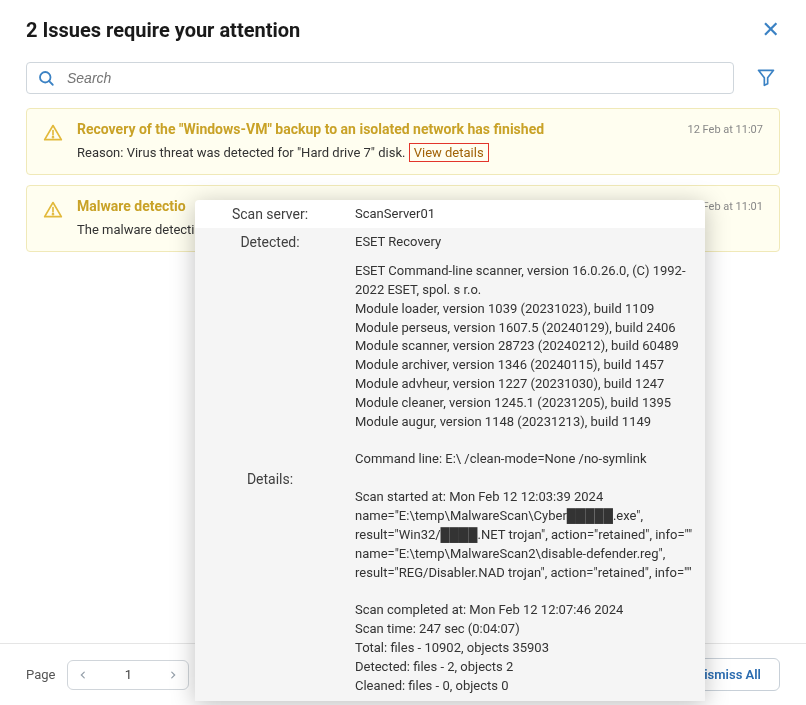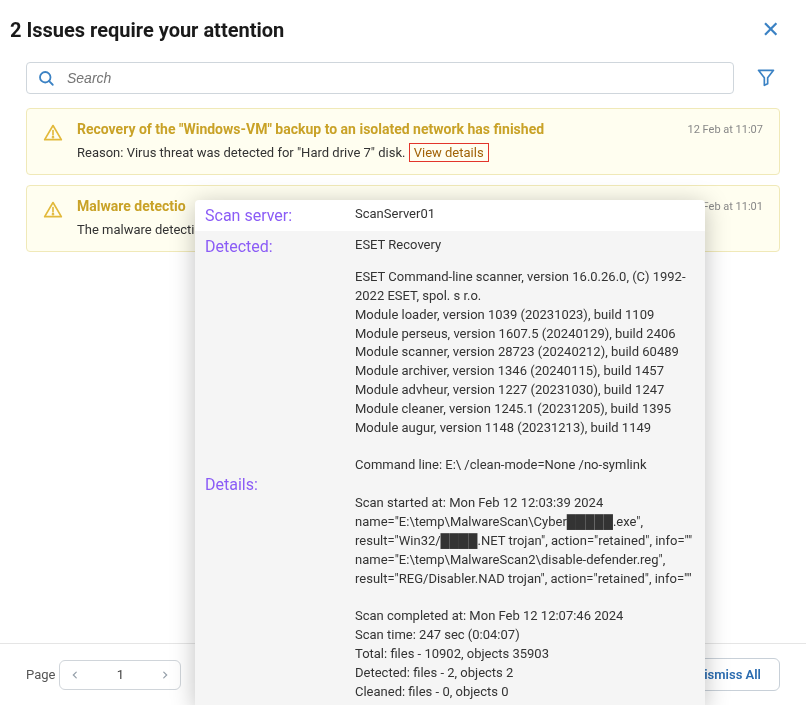--- a/index.html
+++ b/index.html
@@ -11,21 +11,21 @@
     background: #fff;
     width: 806px;
     height: 705px;
     overflow: hidden;
     position: relative;
   }
   .header {
     display: flex;
     justify-content: space-between;
     align-items: center;
-    padding: 18px 26px 12px 10px;
+    padding: 18px 26px 12px 26px;
   }
   .header h1 {
     margin: 0;
     font-size: 20px;
     font-weight: 700;
     color: #1a1a1a;
   }
   .close-icon {
     color: #3b82c4;
     font-size: 22px;
@@ -116,22 +116,23 @@
     background: #fff;
     border-radius: 4px;
     box-shadow: 0 4px 24px rgba(0,0,0,0.25);
     z-index: 50;
     font-size: 13px;
   }
   .pop-table { width: 100%; border-collapse: collapse; }
   .pop-table tr td { padding: 6px 10px; vertical-align: top; }
   .pop-table tr td:first-child {
     width: 150px;
-    color: #8b5cf6;
-    font-size: 16px;
+    color: #404040;
+    font-size: 14px;
+    text-align: center;
   }
   .row-alt { background: #f5f5f5; }
   .details-cell {
     white-space: pre-wrap;
     line-height: 1.45;
     color: #333;
     font-size: 13px;
   }
   .footer {
     position: absolute;
@@ -139,21 +140,21 @@
     border-top: 1px solid #e5e5e5;
     padding: 14px 26px;
     display: flex;
     align-items: center;
     justify-content: space-between;
     background: #fff;
   }
   .pager {
     display: flex;
     align-items: center;
-    gap: 4px;
+    gap: 12px;
     color: #555;
     font-size: 13px;
   }
   .pager-ctrl {
     display: flex;
     align-items: center;
     border: 1px solid #d0d5da;
     border-radius: 6px;
     overflow: hidden;
   }

